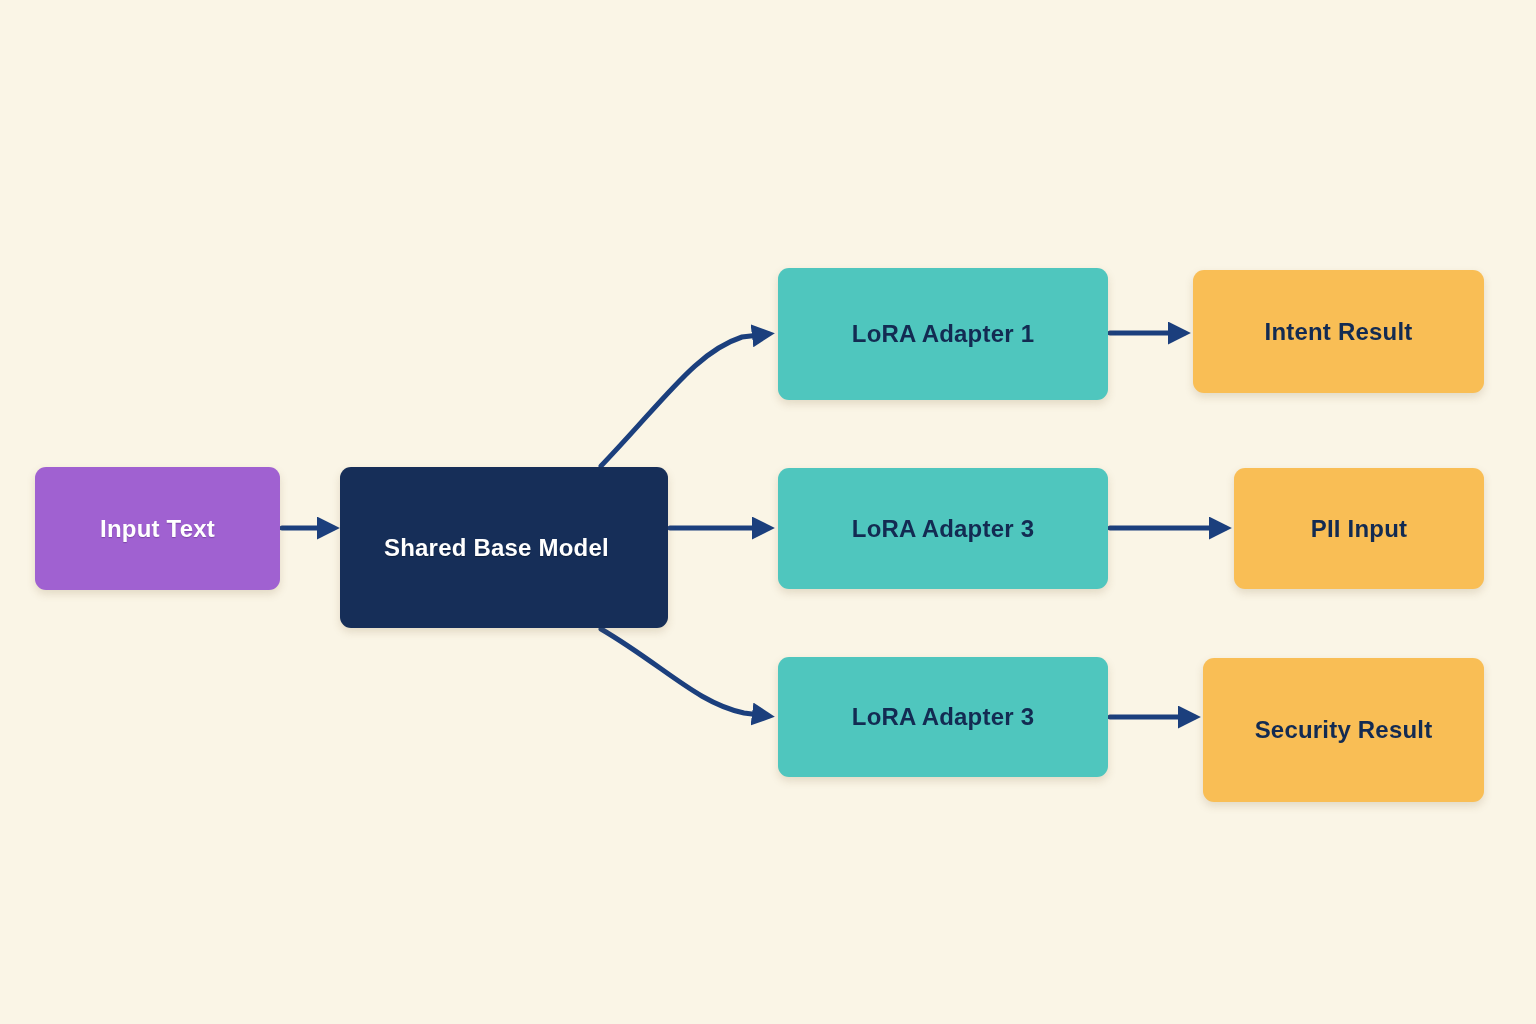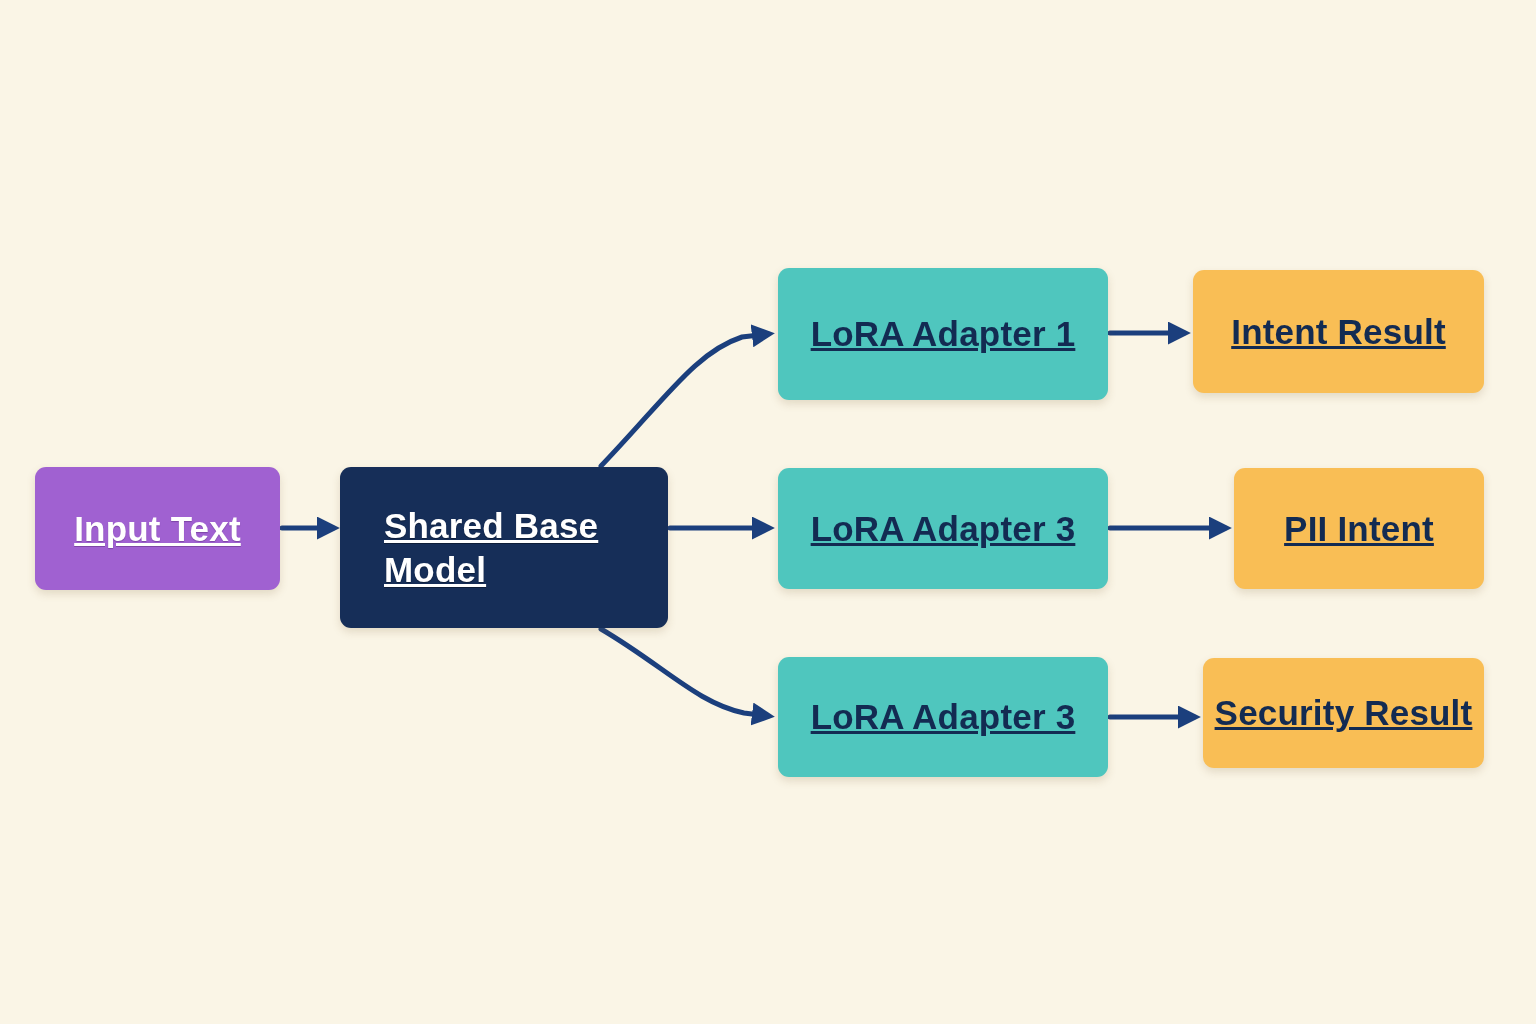--- a/index.html
+++ b/index.html
@@ -36,26 +36,25 @@
     stroke-width: 5;
     fill: none;
     stroke-linecap: round;
   }
   .node {
     position: absolute;
     display: flex;
     align-items: center;
     justify-content: center;
     border-radius: 11px;
-    font-size: 35px;
+    font-size: 24px;
     font-weight: 700;
     letter-spacing: 0.2px;
     box-shadow: 0 4px 8px rgba(120, 95, 50, 0.18);
     text-align: center;
-    text-decoration: underline;
   }
   .node.purple {
     background: var(--purple);
     color: var(--light-text);
     text-shadow: 0 1px 1px rgba(60, 20, 90, 0.35);
   }
   .node.navy {
     background: var(--navy);
     color: var(--light-text);
     justify-content: flex-start;
@@ -73,21 +72,21 @@
     color: var(--dark-text);
   }
   
   #node-input-text      { left: 35px;   top: 467px; width: 245px; height: 123px; }
   #node-shared-base     { left: 340px;  top: 467px; width: 328px; height: 161px; }
   #node-lora-adapter-1  { left: 778px;  top: 268px; width: 330px; height: 132px; }
   #node-lora-adapter-2  { left: 778px;  top: 468px; width: 330px; height: 121px; }
   #node-lora-adapter-3  { left: 778px;  top: 657px; width: 330px; height: 120px; }
   #node-intent-result   { left: 1193px; top: 270px; width: 291px; height: 123px; }
   #node-pii-result      { left: 1234px; top: 468px; width: 250px; height: 121px; }
-  #node-security-result { left: 1203px; top: 658px; width: 281px; height: 110px; }
+  #node-security-result { left: 1203px; top: 658px; width: 281px; height: 144px; }
 </style>
 </head>
 <body>
 
 <div class="canvas">
 
   <svg class="connector-layer" width="1536" height="1024" viewBox="0 0 1536 1024" xmlns="http://www.w3.org/2000/svg">
     <defs>
       <marker id="arrowhead" viewBox="0 0 10 10" refX="7" refY="5" markerWidth="4.6" markerHeight="4.6" orient="auto">
         <path d="M0 0 L10 5 L0 10 Z" fill="currentColor"></path>
@@ -120,20 +119,20 @@
 
   <div class="node teal" id="node-lora-adapter-3">
     <span>LoRA Adapter 3</span>
   </div>
 
   <div class="node yellow" id="node-intent-result">
     <span>Intent Result</span>
   </div>
 
   <div class="node yellow" id="node-pii-result">
-    <span>PII Intent</span>
+    <span>PII Input</span>
   </div>
 
   <div class="node yellow" id="node-security-result">
     <span>Security Result</span>
   </div>
 
 </div>
 
 </body></html>

